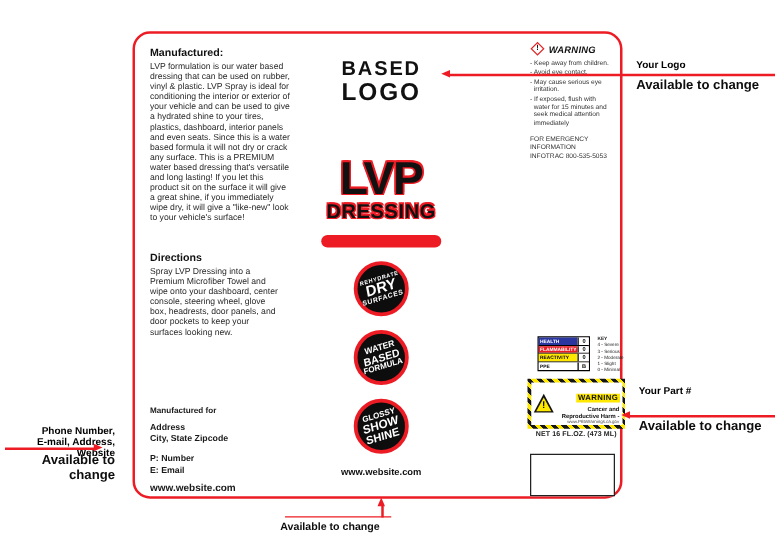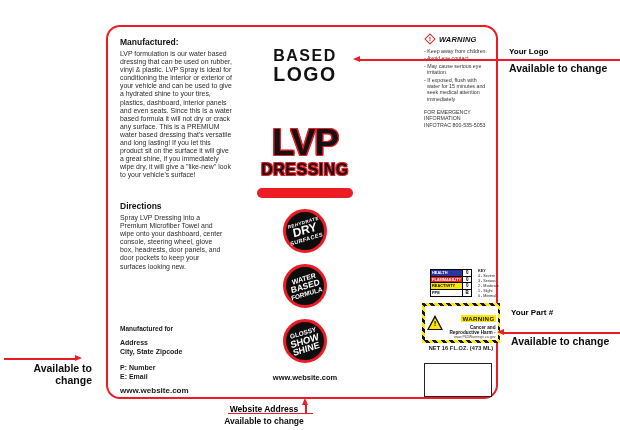--- a/index.html
+++ b/index.html
@@ -243,25 +243,26 @@
   <div class="red-hline" style="left:360px; top:59px; width:260px;"></div>
   <div class="arr-left" style="left:353px; top:56px;"></div>
   <div class="abs ann-title" style="left:509px; top:47px; position:absolute;">Your Logo</div>
   <div class="abs ann-sub" style="left:509px; top:62px; position:absolute;">Available to change</div>
 
   <div class="abs ann-title" style="left:511px; top:308px; position:absolute;">Your Part #</div>
   <div class="red-hline" style="left:504px; top:332px; width:116px;"></div>
   <div class="arr-left" style="left:497px; top:329px;"></div>
   <div class="abs ann-sub" style="left:511px; top:335px; position:absolute;">Available to change</div>
 
+  <div class="abs ann-contact" style="position:absolute;">
+    <div class="ann-title">Phone Number,</div>
+    <div class="ann-title">E-mail, Address, Website</div>
+  </div>
   <div class="red-hline" style="left:4px; top:358px; width:72px;"></div>
   <div class="arr-right" style="left:75px; top:355px;"></div>
   <div class="abs ann-sub" style="left:0px; top:362px; width:92px; text-align:right; position:absolute;">Available to change</div>
 
-  <div class="abs ann-website" style="position:absolute;">
-    <div class="ann-title">Website Address</div>
-  </div>
   <div class="red-hline" style="left:228px; top:413px; width:85px; height:1.2px;"></div>
   <div class="red-vline" style="left:305px; top:404px; height:10px;"></div>
   <div class="arr-up" style="left:302px; top:398px;"></div>
   <div class="abs ann-sub" style="left:208px; top:416px; width:112px; text-align:center; font-size:8.5px; position:absolute;">Available to change</div>
 
 </div>
 
 </body></html>

